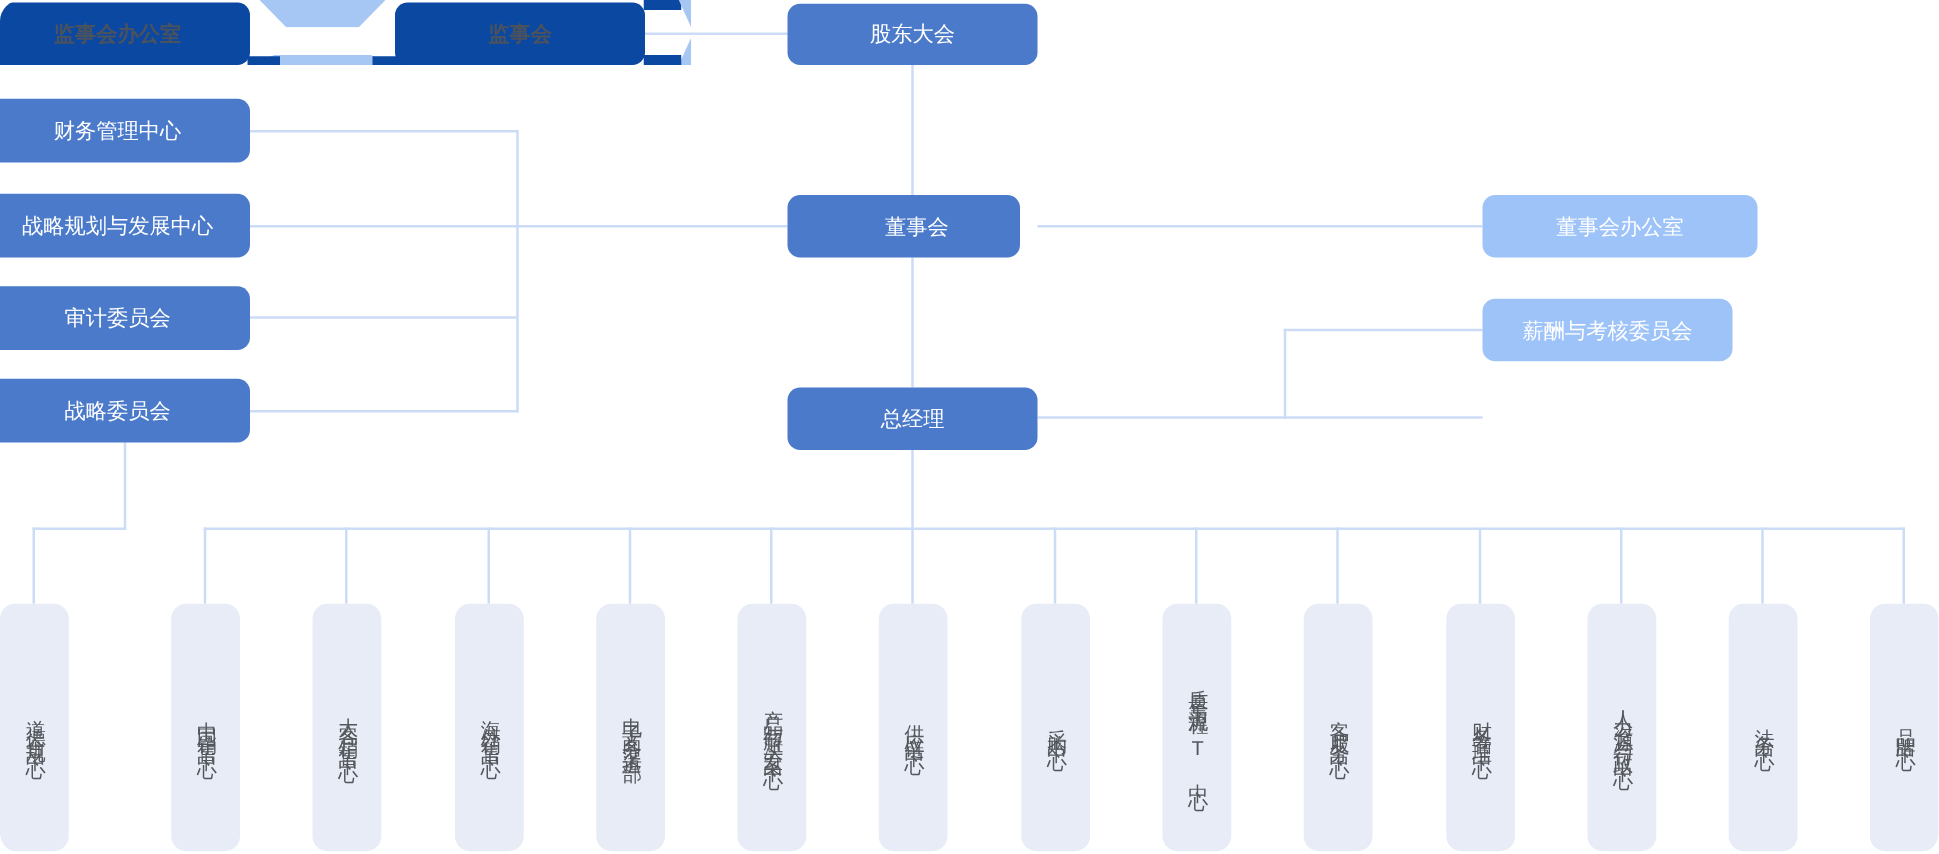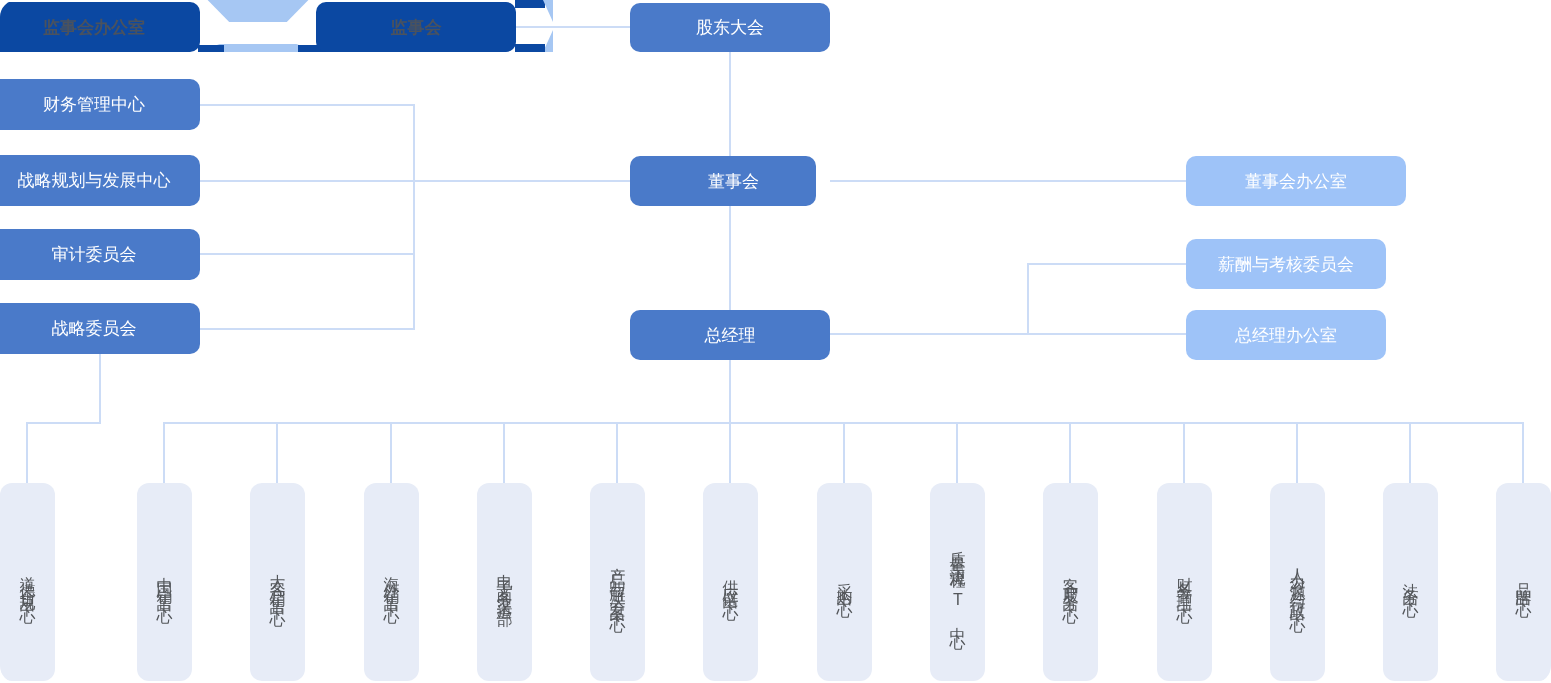--- a/index.html
+++ b/index.html
@@ -107,23 +107,20 @@
   <div class="box blue" style="left:630px;top:310px;width:200px;height:50px;">
       <span>总经理</span>
     </div>
 
   <div class="box lite" style="left:1186px;top:156px;width:220px;height:50px;">
       <span>董事会办公室</span>
     </div>
   <div class="box lite" style="left:1186px;top:239px;width:200px;height:50px;">
       <span>薪酬与考核委员会</span>
     </div>
-  <div class="box lite" style="left:1186px;top:310px;width:200px;height:50px;">
-      <span>总经理办公室</span>
-    </div>
 
   <div class="dept" style="left:0px;">道德合规中心</div>
   <div class="dept" style="left:137px;">中国销售中心</div>
   <div class="dept" style="left:250px;">大客户销售中心</div>
   <div class="dept" style="left:364px;">海外销售中心</div>
   <div class="dept" style="left:477px;">电子商务渠道部</div>
   <div class="dept" style="left:590px;">产品与解决方案中心</div>
   <div class="dept" style="left:703px;">供应链中心</div>
   <div class="dept" style="left:817px;">采购中心</div>
   <div class="dept" style="left:930px;">质量与流程IT中心</div>

